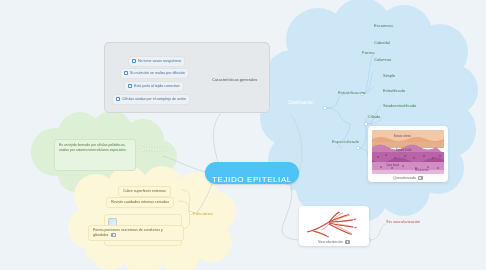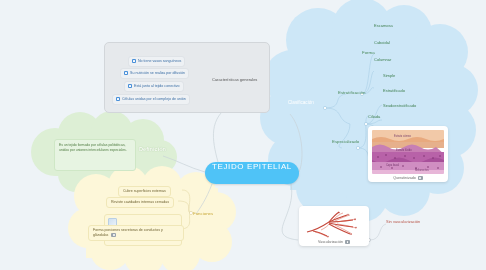--- a/index.html
+++ b/index.html
@@ -10,21 +10,21 @@
     position:relative;
   }
   #stage{position:absolute;inset:0;width:486px;height:270px;}
   svg.layer{position:absolute;left:0;top:0;width:486px;height:270px;}
   .node{position:absolute;box-sizing:border-box;}
 
   
   .central{
     left:205px;top:162px;width:94px;height:22px;
     background:#4FC3F7;border-radius:11px;
-    display:flex;align-items:flex-start;justify-content:center;
+    display:flex;align-items:flex-end;justify-content:center;
     color:#ffffff;font-size:8px;letter-spacing:.6px;font-weight:400;
     box-shadow:0 1px 2px rgba(0,0,0,.12);
   }
 
   
   .greybox{
     left:104px;top:42px;width:166px;height:71px;
     background:#e6e9ec;border:1px solid #d2d6da;border-radius:5px;
   }
   .leaf{

